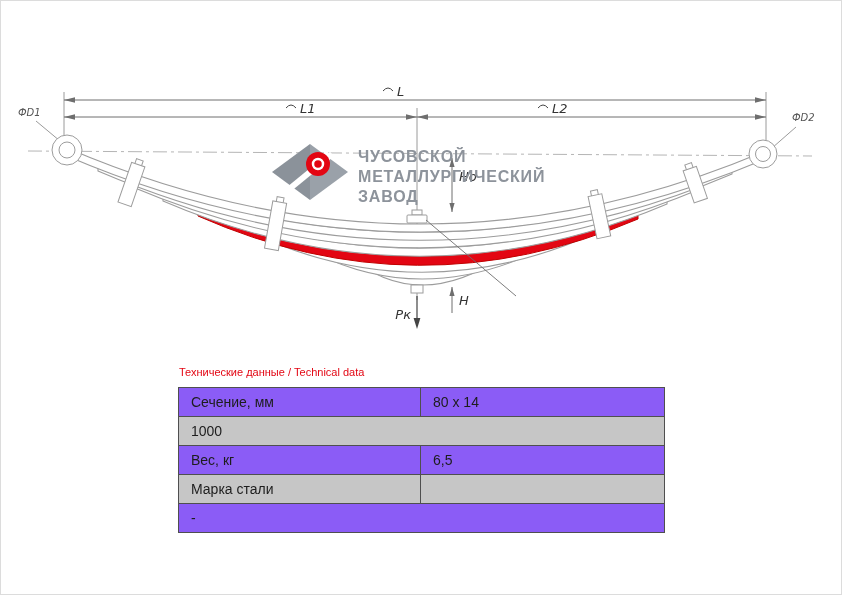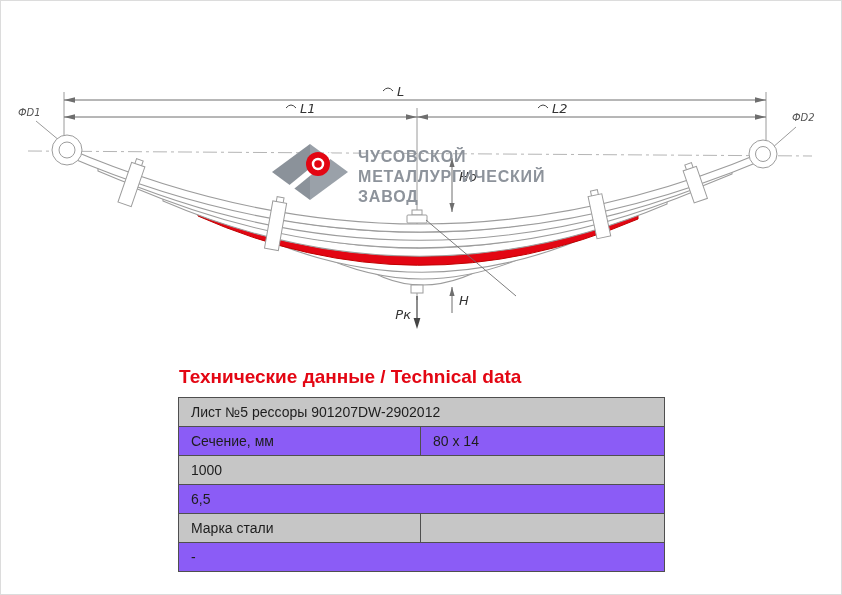--- a/index.html
+++ b/index.html
@@ -17,21 +17,21 @@
   .leaf{fill:#ffffff;stroke:#9c9c9c;stroke-width:1.1;}
   .leaf-red{fill:#e30613;stroke:#c00000;stroke-width:1;}
   .hw{fill:#ffffff;stroke:#9c9c9c;stroke-width:1;}
   .dim-label{font:italic 13px "DejaVu Sans", sans-serif;fill:#333333;}
   .dim-small{font:italic 10px "DejaVu Sans", sans-serif;fill:#555555;}
   .arcsym{stroke:#444444;stroke-width:1;fill:none;}
   .logo-text{font:bold 16px "Liberation Sans", sans-serif;fill:#8d939b;letter-spacing:0.8px;}
 
   
   .spec{position:absolute;left:178px;top:366px;width:487px;}
-  .spec-title{color:#e30613;font-weight:bold;font-size:19px;margin:0 0 9px 1px;}
+  .spec-title{color:#e30613;font-weight:normal;font-size:11px;margin:0 0 9px 1px;}
   .spec-table{border:1px solid #4f4f4f;}
   .spec-row{display:flex;align-items:center;height:28px;border-top:1px solid #4f4f4f;background:#8b5cf6;}
   .spec-row:first-child{border-top:none;}
   .spec-row.gray{background:#c6c6c6;}
   .cell{font-size:14px;color:#1d1d1d;padding-left:12px;box-sizing:border-box;white-space:nowrap;}
   .cell.label{width:242px;align-self:stretch;display:flex;align-items:center;}
   .spec-row.two .cell.label{border-right:1px solid #4f4f4f;}
   .cell.value{flex:1;}
 </style>
 </head>
@@ -152,31 +152,29 @@
     <circle cx="46" cy="20" r="5" fill="none" stroke="#ffffff" stroke-width="2.5"></circle>
     <text class="logo-text" x="86" y="18">ЧУСОВСКОЙ</text>
     <text class="logo-text" x="86" y="38">МЕТАЛЛУРГИЧЕСКИЙ</text>
     <text class="logo-text" x="86" y="58">ЗАВОД</text>
   </g>
 </svg>
 
 <div class="spec">
   <div class="spec-title">Технические данные / Technical data</div>
   <div class="spec-table">
-    <div class="spec-row gray">
-      <div class="cell">Лист №5 рессоры 901207DW-2902012</div>
-    </div>
     <div class="spec-row two">
       <div class="cell label">Сечение, мм</div>
       <div class="cell value">80 x 14</div>
     </div>
     <div class="spec-row two gray">
       <div class="cell value">1000</div>
     </div>
     <div class="spec-row two">
+      <div class="cell label">Вес, кг</div>
       <div class="cell value">6,5</div>
     </div>
     <div class="spec-row two gray">
       <div class="cell label">Марка стали</div>
     </div>
     <div class="spec-row two">
       <div class="cell value">-</div>
     </div>
   </div>
 </div>

